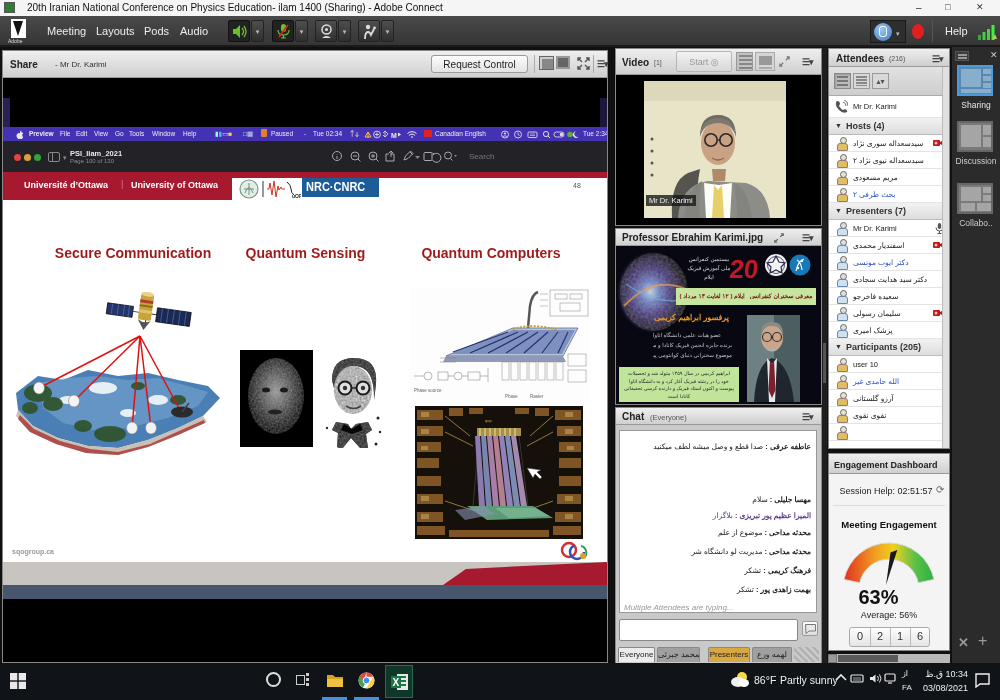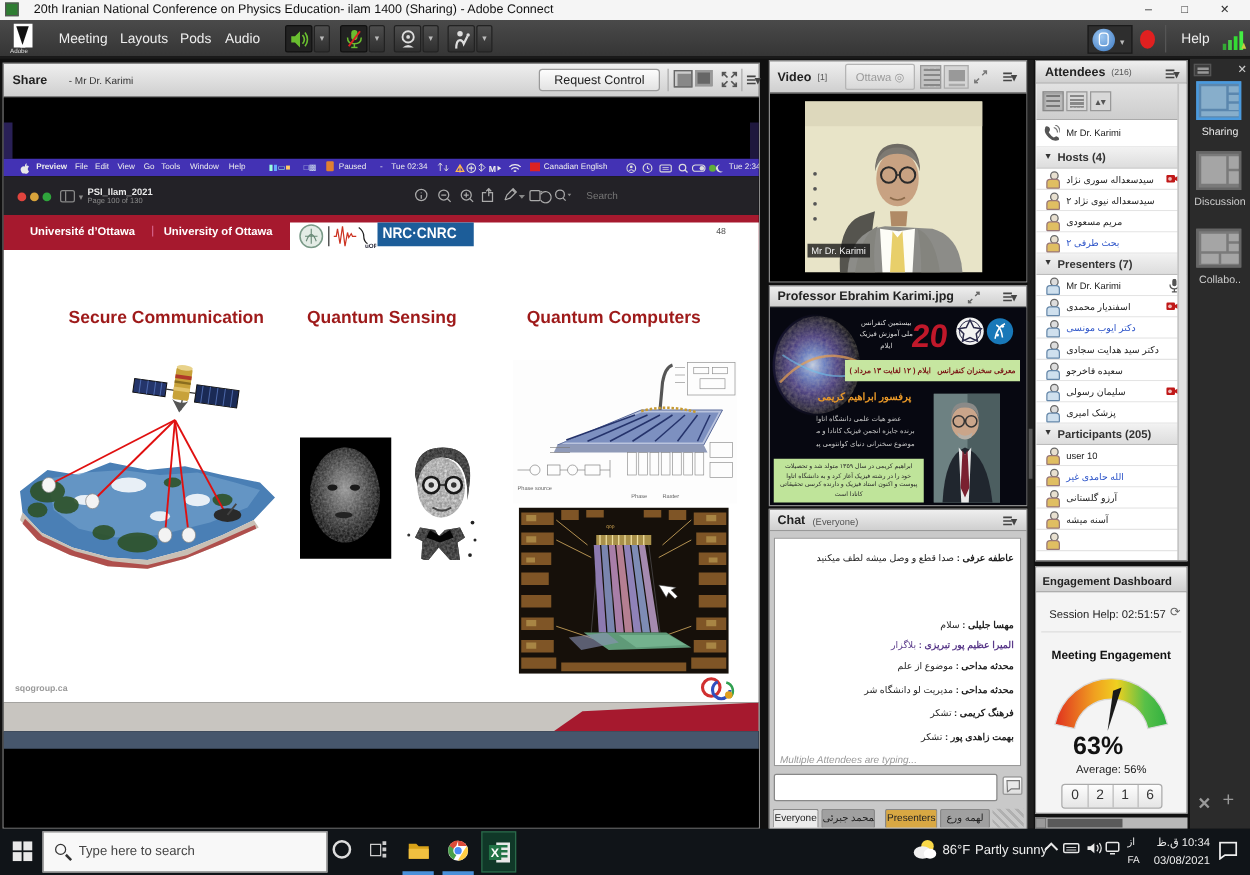--- a/index.html
+++ b/index.html
@@ -484,21 +484,21 @@
    <div class="abs" style="left:440px;top:0;width:164px;height:23px;background:#a6192e;clip-path:polygon(100% 0,100% 100%,0 100%,14% 30%)"></div>
   </div>
   <div class="abs" style="left:0;top:507px;width:604px;height:14px;background:#46566c"></div>
  </div>
 </div>
 
 <div class="abs pod" id="videopod" style="left:615px;top:48px;width:207px;height:178px;background:#000">
  <div class="abs podheader" style="height:26px" id="videoheader">
   <div class="abs" style="left:6px;top:8px;font-size:10px">Video</div>
   <div class="abs" style="left:38px;top:10px;font-size:7px;font-weight:normal;color:#555">[1]</div>
-  <div class="abs" style="left:60px;top:2px;width:56px;height:21px;background:linear-gradient(#f2f2f2,#d8d8d8);border:1px solid #b5b5b5;border-radius:2px;color:#999;font-size:9px;font-weight:normal;text-align:center;line-height:20px">Ottawa ◎</div>
+  <div class="abs" style="left:60px;top:2px;width:56px;height:21px;background:linear-gradient(#f2f2f2,#d8d8d8);border:1px solid #b5b5b5;border-radius:2px;color:#999;font-size:9px;font-weight:normal;text-align:center;line-height:20px">Start ◎</div>
   <div class="abs" style="left:120px;top:3px;width:17px;height:19px;background:#c2c2c2;border:1px solid #999">
           <div style="position:absolute;left:2px;top:2px;width:13px;height:14px;background:repeating-linear-gradient(#888 0 2px,#c2c2c2 2px 4px),repeating-linear-gradient(90deg,#888 0 3px,#c2c2c2 3px 5px)"></div>
         </div>
   <div class="abs" style="left:139px;top:3px;width:20px;height:19px;background:#d5d5d5;border:1px solid #aaa">
           <div style="position:absolute;left:3px;top:3px;width:13px;height:9px;background:#999"></div>
           <div style="position:absolute;left:3px;top:14px;width:13px;height:2px;background:#aaa"></div>
         </div>
   <svg class="abs" style="left:163px;top:7px" width="11" height="11" viewBox="0 0 13 13">
           <g stroke="#777" stroke-width="1.4" fill="none">
             <path d="M8 5 l4-4 m0 3 v-3 h-3 M5 8 l-4 4 m0-3 v3 h3"></path>
@@ -736,21 +736,21 @@
   <div class="abs arow" style="top:306px">
           <span class="pp pa"></span>
           <span class="nm" dir="rtl" style="color:#2a52c8">الله حامدی غیر</span>
         </div>
   <div class="abs arow" style="top:323px">
           <span class="pp pa"></span>
           <span class="nm" dir="rtl">آرزو گلستانی</span>
         </div>
   <div class="abs arow" style="top:340px">
           <span class="pp pa"></span>
-          <span class="nm" dir="rtl">آسنه میشه</span>
+          <span class="nm" dir="rtl">نقوی نقوی</span>
         </div>
   <div class="abs arow" style="top:357px">
           <span class="pp pa"></span>
         </div>
   <div class="abs" style="left:113px;top:0;width:7px;height:381px;background:#e0e0e0;border-left:1px solid #bbb"></div>
  </div>
 </div>
 
 <div class="abs pod" id="engpod" style="left:828px;top:453px;width:122px;height:198px;background:#f2f2f2">
  <div class="abs podheader" style="height:20px" id="engheader">
@@ -822,25 +822,20 @@
       <div style="position:absolute;left:1px;top:295px;width:3px;height:40px;background:#555"></div>
     </div>
 
 <div class="abs" id="taskbar">
  <svg class="abs" style="left:10px;top:10px" width="16" height="16" viewBox="0 0 16 16">
         <rect x="0" y="0" width="7.3" height="7.3" fill="#e8e8e8"></rect>
         <rect x="8.7" y="0" width="7.3" height="7.3" fill="#e8e8e8"></rect>
         <rect x="0" y="8.7" width="7.3" height="7.3" fill="#e8e8e8"></rect>
         <rect x="8.7" y="8.7" width="7.3" height="7.3" fill="#e8e8e8"></rect>
       </svg>
- <div class="abs" style="left:34px;top:2px;width:228px;height:33px;background:#f8f8f8;border:1px solid #888">
-  <div style="position:absolute;left:9px;top:9px;width:9px;height:9px;border:1.5px solid #333;border-radius:50%"></div>
-  <div style="position:absolute;left:17px;top:19px;width:6px;height:1.5px;background:#333;transform:rotate(45deg)"></div>
-  <div style="position:absolute;left:28px;top:9px;font-size:10.5px;color:#444">Type here to search</div>
- </div>
  <div class="abs" style="left:266px;top:9px;width:15px;height:15px;border:2px solid #ddd;border-radius:50%"></div>
  <div class="abs" style="left:296px;top:10px;width:14px;height:14px">
   <div style="position:absolute;left:0;top:2px;width:9px;height:10px;border:1.5px solid #ccc"></div>
   <div style="position:absolute;left:10px;top:0;width:3px;height:3px;background:#ccc;box-shadow:0 5px 0 #ccc,0 10px 0 #ccc"></div>
  </div>
  <svg class="abs" style="left:326px;top:9px" width="18" height="17" viewBox="0 0 18 17">
         <path d="M1 3 h6 l2 2 h8 v10 h-16 Z" fill="#d8a218"></path>
         <path d="M1 7 h16 v8 h-16 Z" fill="#f0c040"></path>
       </svg>
  <svg class="abs" style="left:358px;top:9px" width="17" height="17" viewBox="0 0 17 17">

